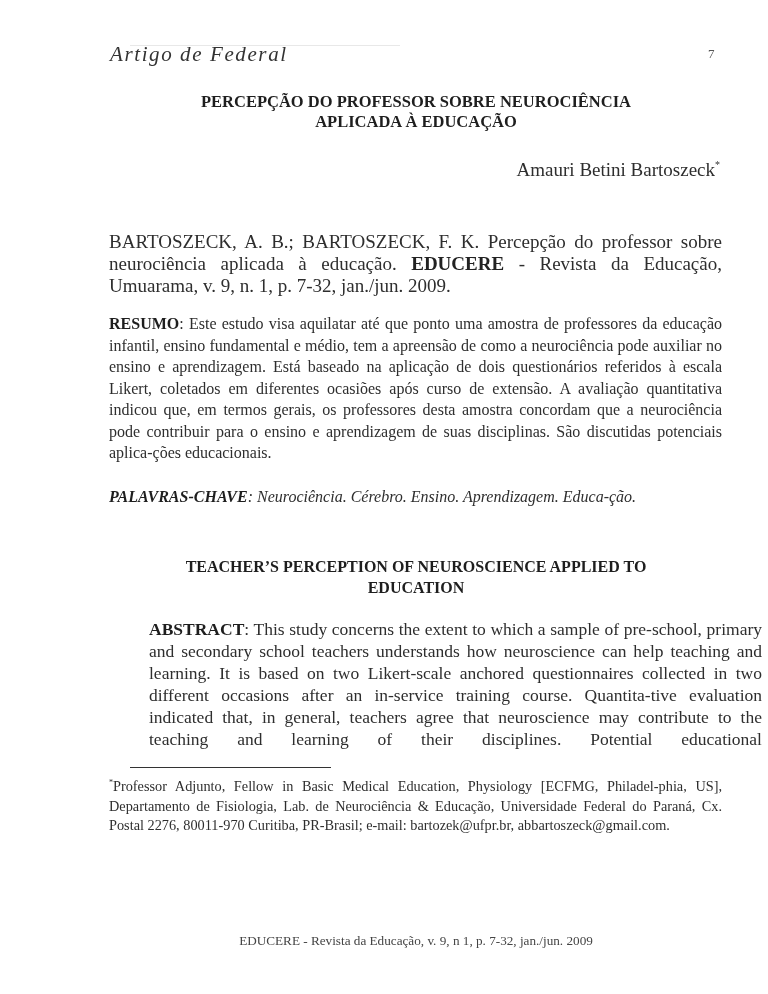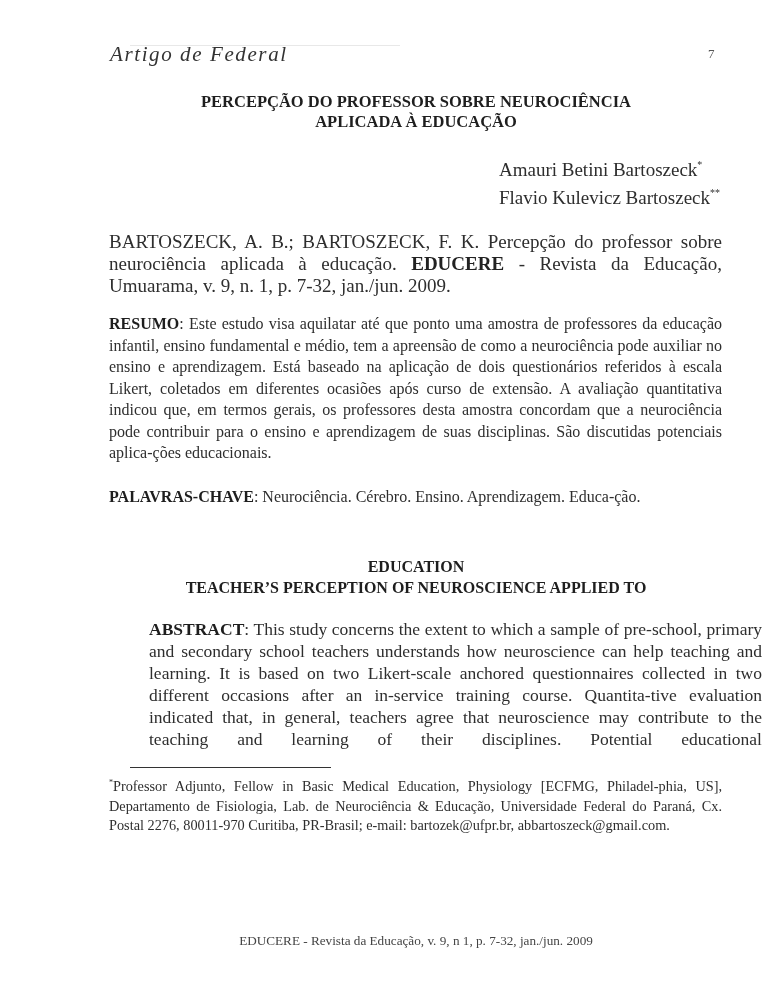--- a/index.html
+++ b/index.html
@@ -35,21 +35,21 @@
       text-align: justify; color: #2e2e2e;
     }
     .citation b { color: #222; }
     .resumo {
       left: 109px; width: 613px; top: 313px; font-size: 16px; line-height: 21.5px;
       text-align: justify; color: #2e2e2e;
     }
     .resumo b, .keywords b, .abstract b { color: #1e1e1e; }
     .keywords {
       left: 109px; width: 613px; top: 486px; font-size: 16px; line-height: 21.5px;
-      text-align: justify; color: #2e2e2e;
+      text-align: justify; color: #2e2e2e; font-style: italic;
     }
     .title-en {
       left: 110px; width: 612px; top: 556px; text-align: center;
       font-weight: bold; font-size: 16px; line-height: 21px; color: #1e1e1e;
     }
     .abstract {
       left: 109px; width: 613px; top: 618px; font-size: 17.5px; line-height: 22px;
       text-align: justify; color: #2e2e2e;
     }
     .footnote-rule {
@@ -74,32 +74,31 @@
 <div class="abs header-section">Artigo de Federal</div>
 <div class="abs page-number">7</div>
 
 <div class="abs title-pt">
   <div>PERCEPÇÃO DO PROFESSOR SOBRE NEUROCIÊNCIA</div>
   <div>APLICADA À EDUCAÇÃO</div>
 </div>
 
 <div class="abs authors">
   <div><span>Amauri Betini Bartoszeck</span><sup>*</sup></div>
-  <div><span>Flavio Kulevicz Bartoszeck</span><sup>**</sup></div>
 </div>
 
 <div class="abs citation"><span>BARTOSZECK, A. B.; BARTOSZECK, F. K. Percepção do professor sobre neurociência aplicada à educação. </span><b>EDUCERE</b><span> - Revista da Educação, Umuarama, v. 9, n. 1, p. 7-32, jan./jun. 2009.</span></div>
 
 <div class="abs resumo"><b>RESUMO</b><span>: Este estudo visa aquilatar até que ponto uma amostra de professores da educação infantil, ensino fundamental e médio, tem a apreensão de como a neurociência pode auxiliar no ensino e aprendizagem. Está baseado na aplicação de dois questionários referidos à escala Likert, coletados em diferentes ocasiões após curso de extensão. A avaliação quantitativa indicou que, em termos gerais, os professores desta amostra concordam que a neurociência pode contribuir para o ensino e aprendizagem de suas disciplinas. São discutidas potenciais aplica-ções educacionais.</span></div>
 
 <div class="abs keywords"><b>PALAVRAS-CHAVE</b><span>: Neurociência. Cérebro. Ensino. Aprendizagem. Educa-ção.</span></div>
 
 <div class="abs title-en">
+  <div>TEACHER’S PERCEPTION OF NEUROSCIENCE APPLIED TO</div>
   <div>EDUCATION</div>
-  <div>TEACHER’S PERCEPTION OF NEUROSCIENCE APPLIED TO</div>
 </div>
 
 <div class="abs abstract justify-last"><b>ABSTRACT</b><span>: This study concerns the extent to which a sample of pre-school, primary and secondary school teachers understands how neuroscience can help teaching and learning. It is based on two Likert-scale anchored questionnaires collected in two different occasions after an in-service training course. Quantita-tive evaluation indicated that, in general, teachers agree that neuroscience may contribute to the teaching and learning of their disciplines. Potential educational</span></div>
 
 <div class="abs footnote-rule"></div>
 <div class="abs footnotes">
   <p><sup>*</sup><span>Professor Adjunto, Fellow in Basic Medical Education, Physiology [ECFMG, Philadel-phia, US], Departamento de Fisiologia, Lab. de Neurociência &amp; Educação, Universidade Federal do Paraná, Cx. Postal 2276,  80011-970  Curitiba, PR-Brasil; e-mail:  bartozek@ufpr.br, abbartoszeck@gmail.com.</span></p>
 </div>
 
 <div class="abs footer">EDUCERE - Revista da Educação, v. 9, n 1, p. 7-32, jan./jun. 2009</div>

